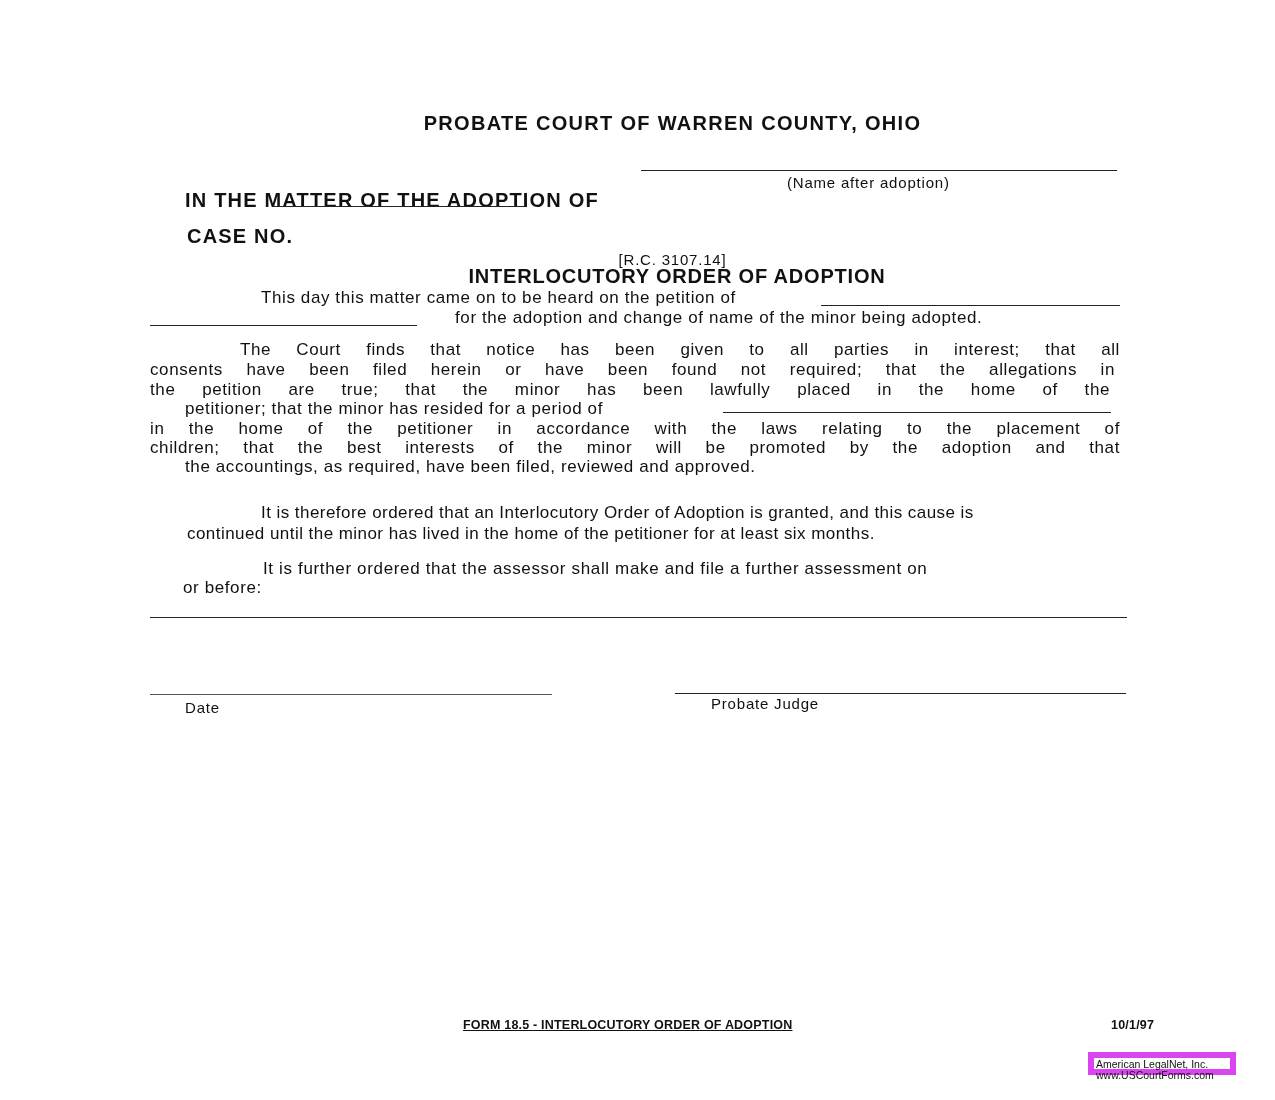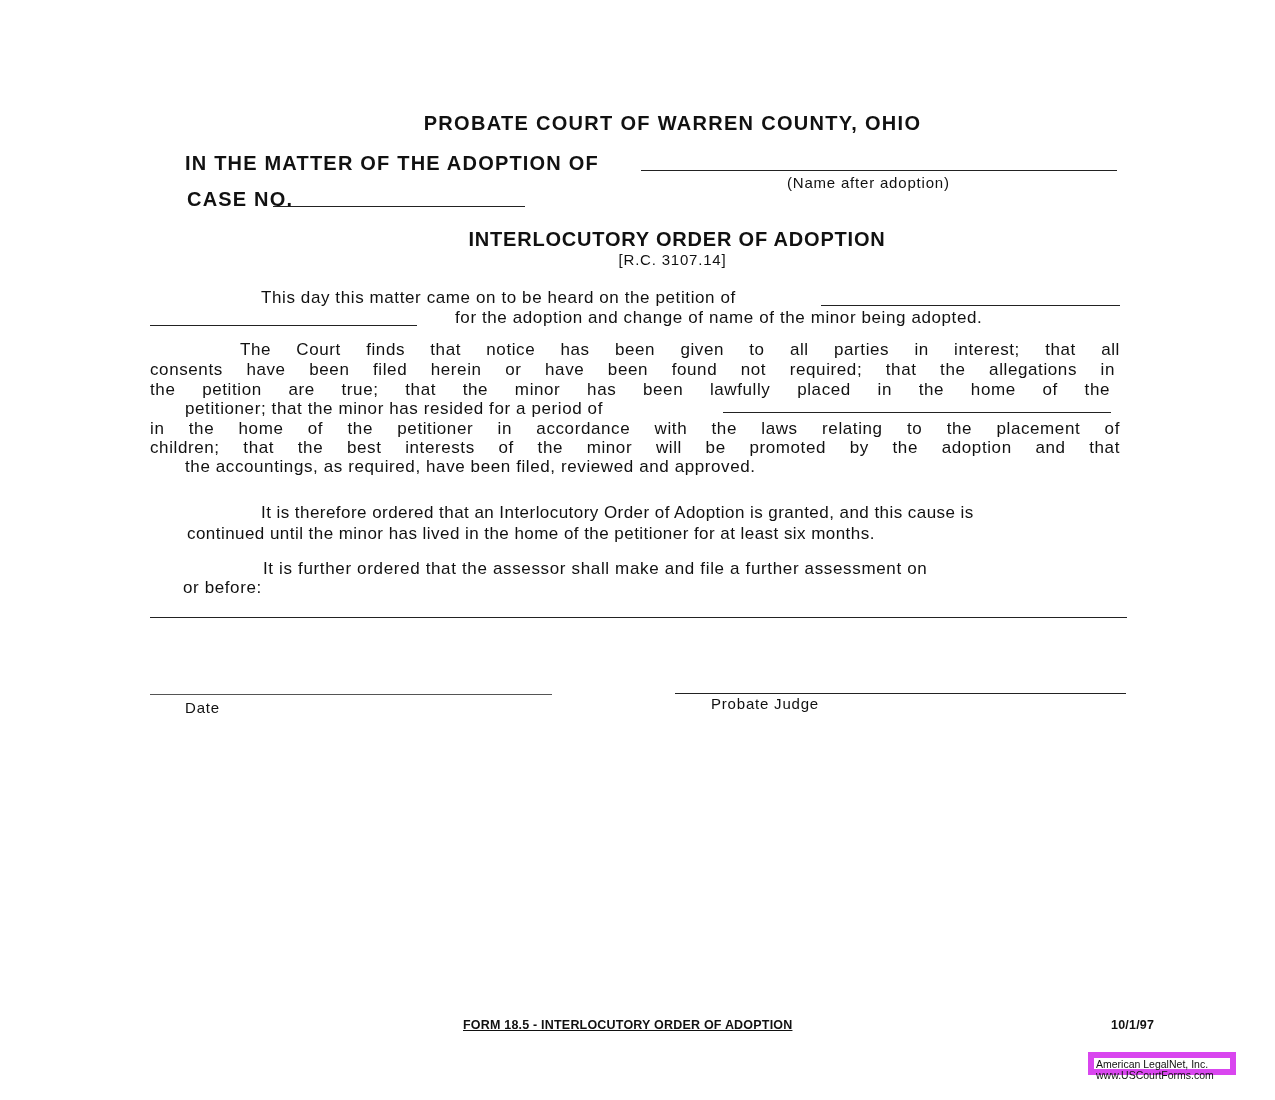--- a/index.html
+++ b/index.html
@@ -1,21 +1,21 @@
 <!DOCTYPE html>
 <html><head>
 <meta charset="utf-8">
 <style>
   html, body { margin:0; padding:0; background:#ffffff; }
   body { width:1275px; height:1100px; position:relative; overflow:hidden;
          font-family:"Liberation Sans", "DejaVu Sans", sans-serif; color:#111; }
   .abs { position:absolute; white-space:nowrap;padding-left:35px; }
   .line { position:absolute; height:0; border-top:1.5px solid #222; }
   .title { font-weight:bold; font-size:20px; letter-spacing:1.3px; }
-  .hdr { font-weight:bold; font-size:20px; letter-spacing:1.2px; }
+  .hdr { font-weight:bold; font-size:20px; letter-spacing:1.2px;margin-top:37px; }
   .body { font-size:17px; letter-spacing:0.6px; }
   .just { position:absolute; left:150px; width:970px; font-size:17px; letter-spacing:0.6px;
           text-align:justify; text-align-last:justify; white-space:nowrap; }
   .small { font-size:15px; letter-spacing:0.8px; }
   .foot { font-weight:bold; font-size:12.5px; letter-spacing:0.2px; }
   .stamp { position:absolute; left:1088px; top:1052px; width:148px; height:23px;
            border:6px solid #d946ef; font-size:10.5px; line-height:11px; padding:1px 2px; box-sizing:border-box; }
 </style>
 </head>
 <body>

